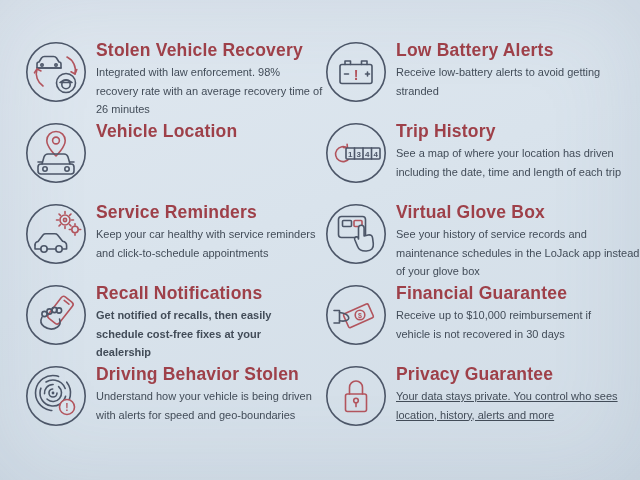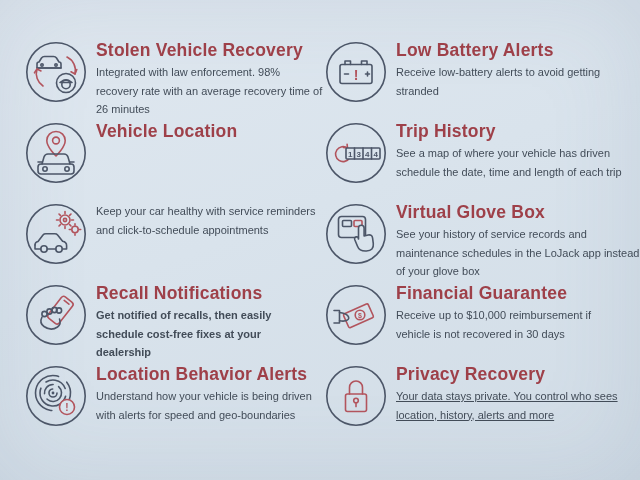--- a/index.html
+++ b/index.html
@@ -95,20 +95,21 @@
           <path class="rd" d="M40,10.5 v-2 M40,23.5 v2 M33.5,17 h-2 M46.5,17 h2 M35.4,12.4 l-1.4,-1.4 M44.6,21.6 l1.4,1.4 M35.4,21.6 l-1.4,1.4 M44.6,12.4 l1.4,-1.4"></path>
           <circle class="rd" cx="50" cy="26.5" r="3.2"></circle>
           <path class="rd" d="M50,22.3 v-1.5 M50,30.7 v1.5 M45.8,26.5 h-1.5 M54.2,26.5 h1.5"></path>
           <path class="nv" d="M10,42 q0,-3 3,-3.5 l5,-6.5 q1,-1.2 2.8,-1.2 h9 q1.8,0 2.8,1.2 l5,6.3 q4,0.7 4,4.2 v3.5 h-3.6"></path>
           <circle class="nv" cx="19" cy="46" r="3.2"></circle>
             <circle class="nv" cx="34" cy="46" r="3.2"></circle>
           <path class="nv" d="M10,42 v4 h5.8 M22.2,46 h8.6"></path>
         </svg>
       </span>
       <div class="txt">
+        <h3>Service Reminders</h3>
         <p>Keep your car healthy with service reminders and click-to-schedule appointments</p>
       </div>
     </div>
 
     <div class="feature">
       <span class="icon">
         <svg width="62" height="62" viewBox="0 0 62 62">
           <circle class="nv" cx="31" cy="31" r="29.2"></circle>
           <g transform="rotate(38 31 31)">
             <rect class="rd" x="24.5" y="11" width="14" height="27" rx="3"></rect>
@@ -134,21 +135,21 @@
           <circle class="nv" cx="28" cy="28" r="4" stroke-dasharray="18 7"></circle>
           <circle class="nv" cx="28" cy="28" r="8.5" stroke-dasharray="14 6" transform="rotate(40 28 28)"></circle>
           <circle class="nv" cx="28" cy="28" r="13" stroke-dasharray="23 8" transform="rotate(100 28 28)"></circle>
           <circle class="nv" cx="28" cy="28" r="17.5" stroke-dasharray="30 10" transform="rotate(190 28 28)"></circle>
           <circle class="nvf" cx="28" cy="28" r="1.4"></circle>
           <circle class="rd" cx="42" cy="42" r="7.5" style="fill:#d9e3ec"></circle>
           <text class="ax" x="42" y="45.6" text-anchor="middle">!</text>
         </svg>
       </span>
       <div class="txt">
-        <h3>Location Behavior Alerts</h3>
+        <h3>Driving Behavior Stolen</h3>
         <p>Understand how your vehicle is being driven with alerts for speed and geo-boundaries</p>
       </div>
     </div>
 
   </div>
 
   <div class="col col-right">
 
     <div class="feature">
       <span class="icon">
@@ -176,21 +177,21 @@
           <rect class="nv" x="21" y="26" width="34" height="11" rx="1" style="fill:#d9e3ec"></rect>
           <path class="nv" d="M29.5,26 v11 M38,26 v11 M46.5,26 v11"></path>
           <text class="dg" x="25.2" y="34.5" text-anchor="middle">1</text>
           <text class="dg" x="33.7" y="34.5" text-anchor="middle">3</text>
           <text class="dg" x="42.2" y="34.5" text-anchor="middle">4</text>
           <text class="dg" x="50.7" y="34.5" text-anchor="middle">4</text>
         </svg>
       </span>
       <div class="txt">
         <h3>Trip History</h3>
-        <p>See a map of where your vehicle has driven schedule the date, time and length of each trip</p>
+        <p>See a map of where your location has driven including the date, time and length of each trip</p>
       </div>
     </div>
 
     <div class="feature">
       <span class="icon">
         <svg width="62" height="62" viewBox="0 0 62 62">
           <circle class="nv" cx="31" cy="31" r="29.2"></circle>
           <rect class="nv" x="13.5" y="13.5" width="27" height="21" rx="3"></rect>
           <rect class="nv" x="17.5" y="17.5" width="9" height="6" rx="1"></rect>
           <rect class="rd" x="29" y="17.5" width="8" height="6" rx="1"></rect>
@@ -226,19 +227,19 @@
       <span class="icon">
         <svg width="62" height="62" viewBox="0 0 62 62">
           <circle class="nv" cx="31" cy="31" r="29.2"></circle>
           <path class="rd" d="M24.5,29 v-6.5 a6.5,6.5 0 0 1 13,0 v6.5"></path>
           <rect class="rd" x="20.5" y="29" width="21" height="17.5" rx="2"></rect>
           <circle class="rd" cx="31" cy="35.5" r="2.3"></circle>
           <path class="rd" d="M31,37.8 v3.8"></path>
         </svg>
       </span>
       <div class="txt">
-        <h3>Privacy Recovery</h3>
+        <h3>Privacy Guarantee</h3>
         <p>Your data stays private. You control who sees location, history, alerts and more</p>
       </div>
     </div>
 
   </div>
 </div>
 
 </body></html>

